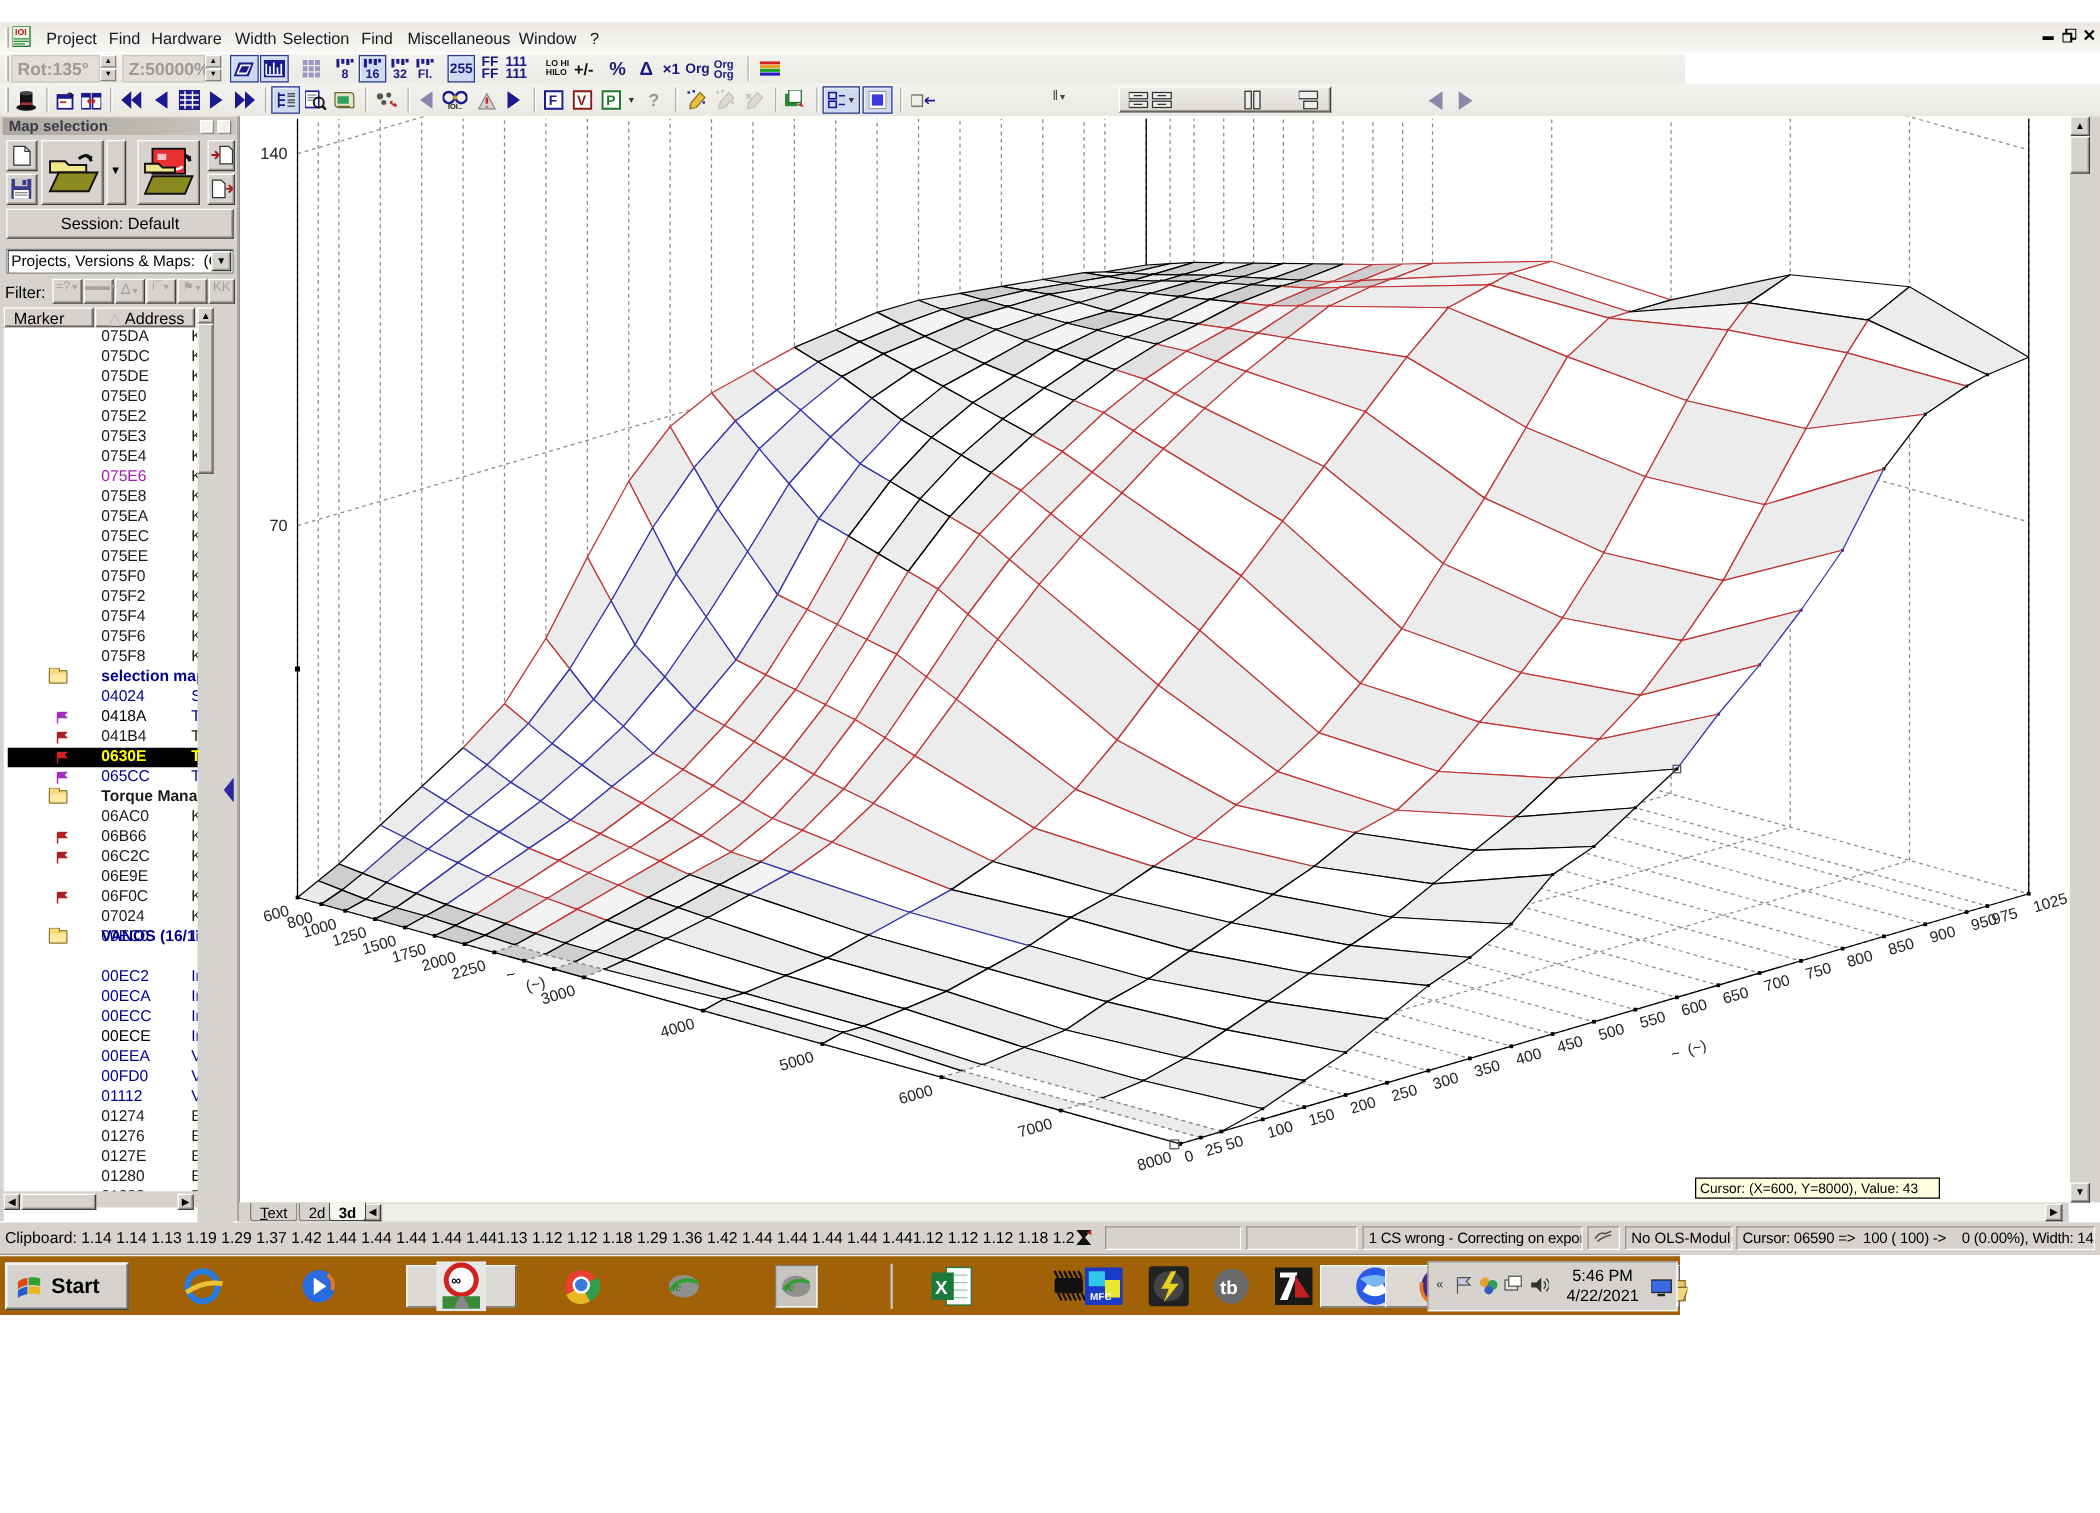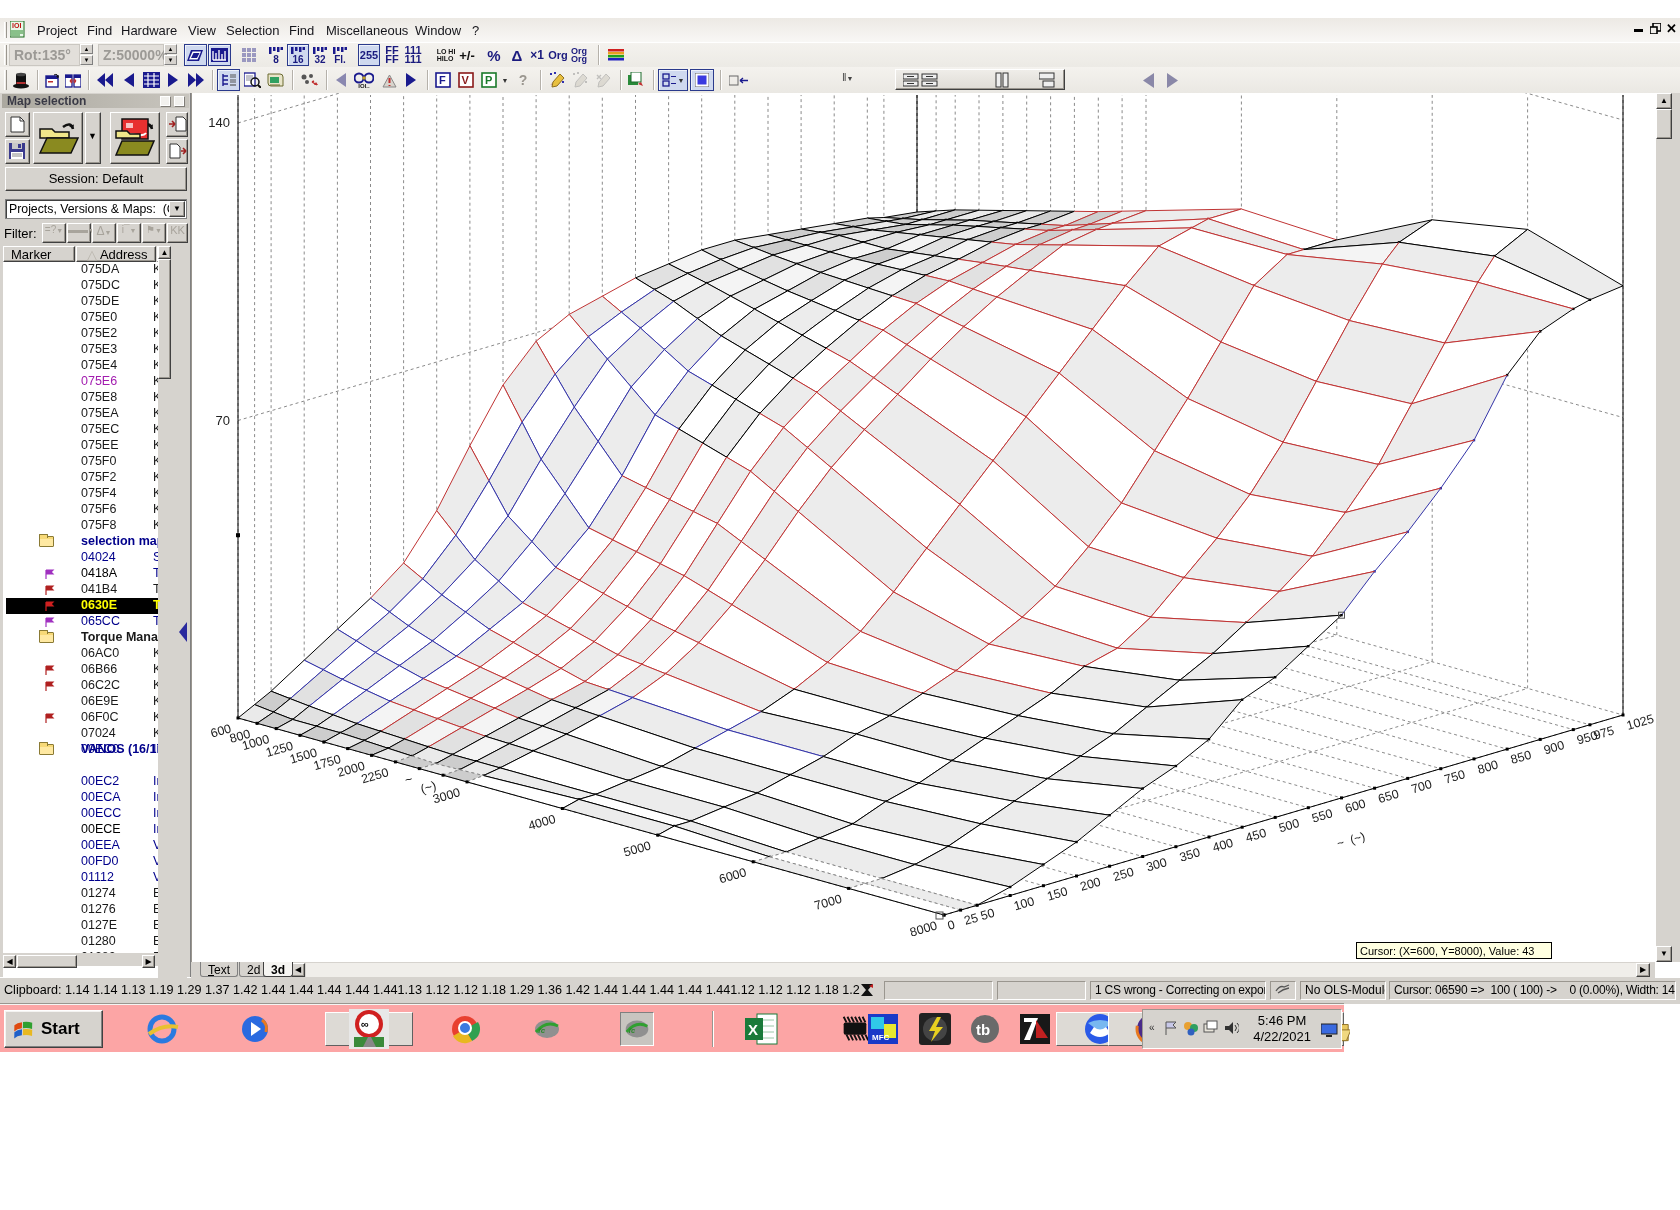--- a/index.html
+++ b/index.html
@@ -6,21 +6,21 @@
 .abs{position:absolute}
 
 #titlebar{left:0;top:0;width:1680px;height:18px;background:linear-gradient(90deg,#10307e 0%,#29488f 40%,#6f94c8 75%,#93b2dc 100%)}
 #titlebar .txt{position:absolute;left:23px;top:2px;color:#fff;font-size:12.5px;font-weight:bold;letter-spacing:0}
 .wbtn{position:absolute;top:1px;width:15px;height:15px;background:#d6d3ce;border:1px solid #404040;border-top-color:#f5f4f2;border-left-color:#f5f4f2;box-shadow:inset -1px -1px 0 #808080,inset 1px 1px 0 #fff;font-size:10px;line-height:12px;text-align:center;color:#000;font-weight:bold;font-family:"Liberation Mono",monospace}
 
 #menubar{left:0;top:18px;width:1680px;height:24px;background:linear-gradient(180deg,#ece9e4,#f8f7f5)}
 #menubar .mi{position:absolute;top:5px;font-size:13px;color:#16161c}
 .grip{position:absolute;width:3px;border-left:1px solid #fff;border-right:1px solid #9a968f}
 
-#tb2{left:0;top:42px;width:1680px;height:25px;background:linear-gradient(180deg,#f4f2ee,#eceae5);border-top:1px solid #fff}
+#tb2{left:0;top:42px;width:1348px;height:25px;background:linear-gradient(180deg,#f4f2ee,#eceae5);border-top:1px solid #fff}
 #tb3{left:0;top:67px;width:1680px;height:26px;background:linear-gradient(180deg,#f4f2ee,#eae8e3)}
 #tb3r{left:840px;top:67px;width:420px;height:26px}
 .tbtn{position:absolute;display:flex;align-items:center;justify-content:center;font-weight:bold;color:#1a1a7e}
 .tsep{position:absolute;width:2px;height:20px;border-left:1px solid #b5b1aa;border-right:1px solid #fff}
 .chk{background:#cfd9ef;border:1px solid #2a3a8c;box-shadow:inset 1px 1px 0 #eef2fa}
 .spin{position:absolute;width:13px;height:22px}
 .spin div{position:absolute;left:0;width:13px;height:10px;background:#d6d3ce;border:1px solid #808080;border-top-color:#fff;border-left-color:#fff;font-size:6px;line-height:8px;text-align:center;color:#000}
 .rotlbl{position:absolute;font-size:14px;font-weight:bold;color:#9c9a96;background:#e2dfda;border:1px solid #cac7c1;padding:0 4px;height:22px;line-height:20px}
 
 #lpanel{left:0;top:93px;width:191px;height:884px;background:#d6d3ce;border-right:1px solid #808080}
@@ -40,42 +40,42 @@
 .strack{background:#f0eeea}
 
 #plot{left:191px;top:93px;width:1464px;height:869px;background:#fff;border-left:1px solid #9a968f}
 #tabbar{left:191px;top:962px;width:1464px;height:16px;background:#d6d3ce}
 .tab{position:absolute;top:0;height:15px;font-size:12px;padding:1px 7px 0 7px;background:#d6d3ce;border:1px solid #808080;border-top:none;border-radius:0 0 3px 3px;color:#000}
 .tab.act{background:#f6f5f2;font-weight:bold;border-color:#404040;z-index:2}
 
 #status{left:0;top:978px;width:1680px;height:26px;background:#d6d3ce;font-size:13px;color:#000}
 .sfield{position:absolute;top:3px;height:19px;border:1px solid #9a968f;border-bottom-color:#fff;border-right-color:#fff;padding:1px 4px;white-space:nowrap;overflow:hidden}
 
-#taskbar{left:0;top:1004px;width:1344px;height:48px;background:#fca5a5;border-top:1px solid #f5f4f2;box-shadow:0 -1px 0 #9a968f}
+#taskbar{left:0;top:1004px;width:1344px;height:48px;background:#a16207;border-top:1px solid #f5f4f2;box-shadow:0 -1px 0 #9a968f}
 #startbtn{position:absolute;left:4px;top:5px;width:99px;height:38px;background:#d6d3ce;border:1px solid #404040;border-top-color:#fff;border-left-color:#fff;box-shadow:inset -1px -1px 0 #808080,inset 1px 1px 0 #f4f3f1;display:flex;align-items:center;padding-left:8px;gap:6px}
 #startbtn b{font-size:17px;color:#000}
 .ticon{position:absolute;top:7px;width:34px;height:34px;display:flex;align-items:center;justify-content:center;font-weight:bold}
 #tray{position:absolute;right:2px;top:4px;width:200px;height:40px;border:1px solid #9a968f;border-bottom-color:#fff;border-right-color:#fff;background:#d6d3ce}
 #clock{position:absolute;right:30px;top:3px;text-align:center;font-size:13px;color:#000;line-height:16px}
 </style></head>
 <body>
 <div id="root">
 
 
 <div id="menubar" class="abs">
   <div class="grip" style="left:4px;top:4px;height:16px"></div>
   <svg class="abs" style="left:10px;top:3px" width="17" height="18" viewBox="0 0 17 18">
         <rect x="0" y="0" width="14" height="16" fill="#e9f7e9" stroke="#1a6b1a"></rect>
         <text x="2" y="7" font-size="7" font-weight="bold" fill="#c01010">IOI</text>
         <path d="M1 10h12M1 12h12M1 14h9" stroke="#2a8a2a" stroke-width="1"></path>
       </svg>
   <div class="mi" style="left:37px">Project</div>
   <div class="mi" style="left:87px">Find</div>
   <div class="mi" style="left:121px">Hardware</div>
-  <div class="mi" style="left:188px">View</div>
+  <div class="mi" style="left:188px">Width</div>
   <div class="mi" style="left:226px">Selection</div>
   <div class="mi" style="left:289px">Find</div>
   <div class="mi" style="left:326px">Miscellaneous</div>
   <div class="mi" style="left:415px">Window</div>
   <div class="mi" style="left:472px">?</div>
   <div class="abs" style="left:1634px;top:11px;width:9px;height:2.6px;background:#000"></div>
   <svg class="abs" style="left:1650px;top:5px" width="11" height="11">
         <rect x="3" y="0" width="8" height="8" fill="none" stroke="#000" stroke-width="1.6"></rect>
         <rect x="0" y="4" width="7" height="7" fill="#f0eeea" stroke="#000" stroke-width="1.6"></rect>
       </svg>

